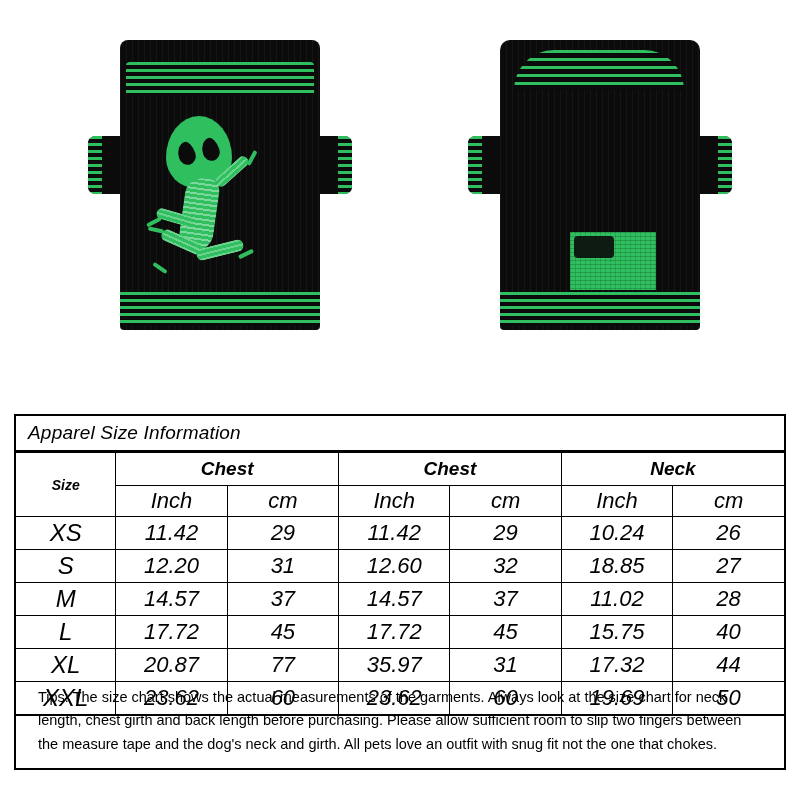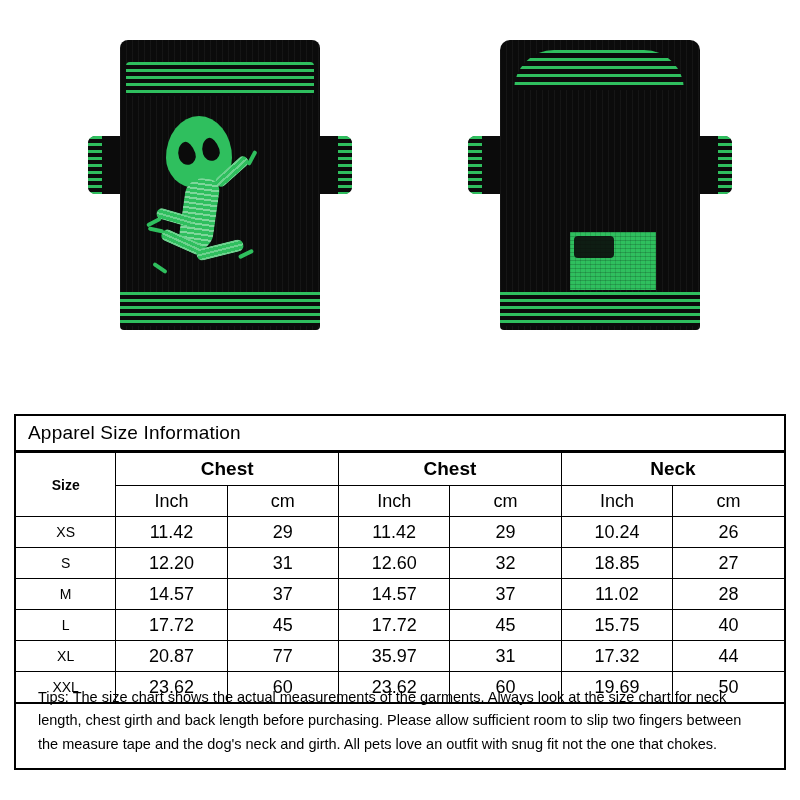--- a/index.html
+++ b/index.html
@@ -206,52 +206,53 @@
 
   
   .table-wrap {
     position: absolute;
     left: 14px;
     top: 414px;
     width: 772px;
     border: 2px solid #000;
     box-sizing: border-box;
     background: #fff;
+    font-style: italic;
   }
   .table-title {
     font-size: 19px;
     padding: 6px 0 6px 12px;
     border-bottom: 2px solid #000;
     letter-spacing: .2px;
   }
   table {
     border-collapse: collapse;
     width: 100%;
     table-layout: fixed;
   }
   th, td {
     border: 1px solid #000;
     text-align: center;
     font-weight: normal;
-    font-size: 18px;
+    font-size: 22px;
     padding: 2px 0;
     height: 26px;
   }
   th.group {
     font-size: 19px;
     font-weight: bold;
     height: 28px;
   }
   th.size-head {
     font-size: 14px;
     font-weight: bold;
   }
   .col-size { width: 13%; }
   .col-unit { width: 14.5%; }
-  td.size-cell { font-size: 14px; }
+  td.size-cell { font-size: 24px; }
   .no-left  { border-left: none; }
   .no-right { border-right: none; }
   .no-bottom{ border-bottom: none; }
 
   
   .tips {
     position: absolute;
     left: 14px;
     top: 676px;
     width: 772px;

